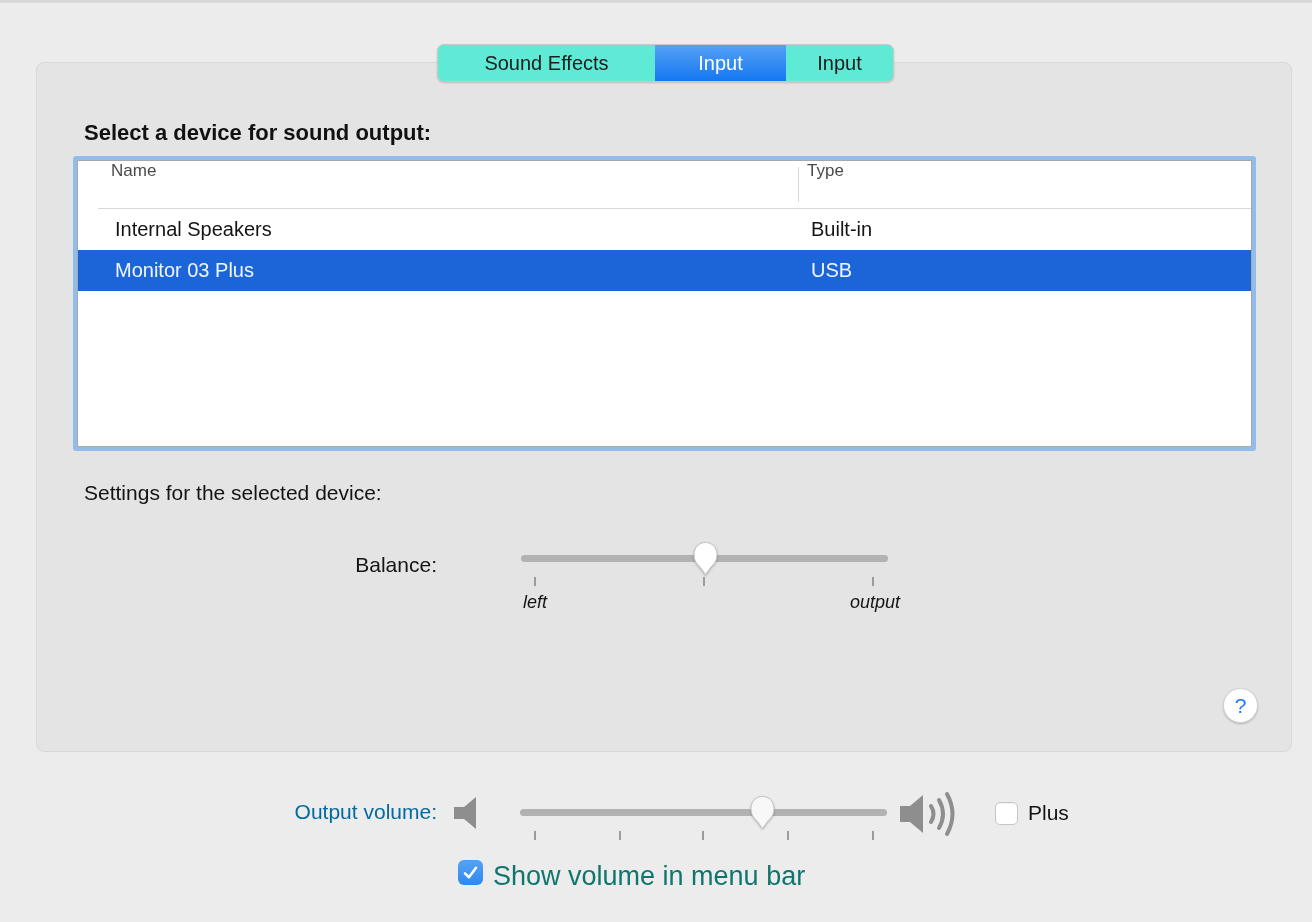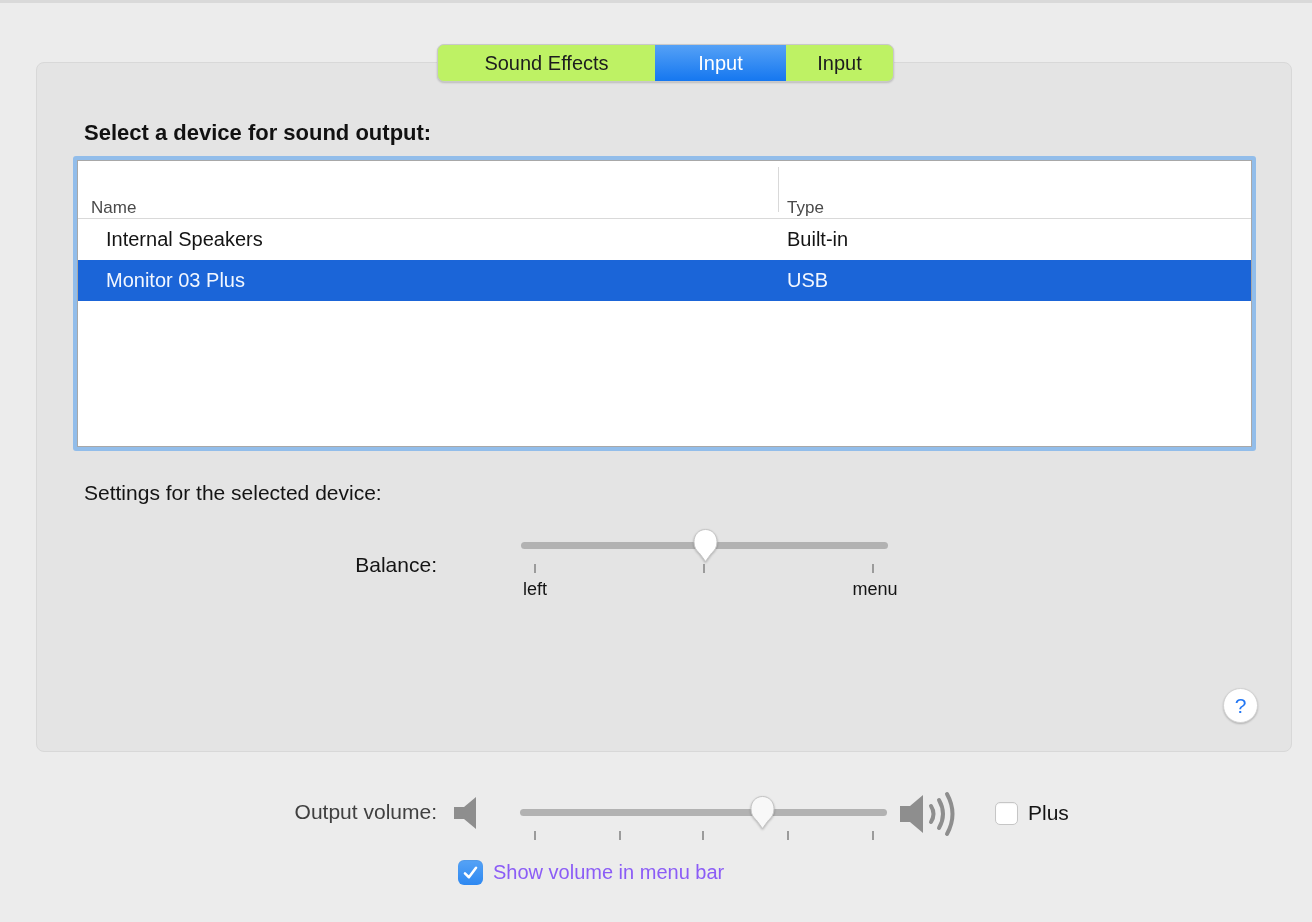--- a/index.html
+++ b/index.html
@@ -20,21 +20,21 @@
     position: absolute; left: 36px; top: 62px; width: 1256px; height: 690px;
     background: #e4e4e4;
     border: 1px solid #d8d8d8;
     border-radius: 8px;
   }
   
   .tabbar {
     position: absolute; top: 44px; left: 437px; height: 38px;
     display: flex; z-index: 5;
     border-radius: 7px;
-    background: #bef264;
+    background: #5eead4;
     border: 1px solid #c9c9c9;
     box-shadow: 0 1px 2px rgba(0,0,0,0.18);
     overflow: hidden;
   }
   .seg {
     height: 100%; display: flex; align-items: center; justify-content: center;
     font-size: 20px; color: #1c1c1e; cursor: default;
   }
   .seg-0 { width: 217px; }
   .seg-1 { width: 131px; }
@@ -55,36 +55,36 @@
     background: #92bdea;
   }
   .table-inner {
     width: 100%; height: 100%;
     background: #ffffff;
     border: 1px solid #a8a8a8;
     position: relative;
     overflow: hidden;
   }
   .thead {
-    position: relative; height: 58px;
+    position: relative; height: 48px;
     border-bottom: 1px solid #d9d9d9;
-    display: flex; align-items: flex-end;
+    display: flex; align-items: flex-start; margin-left: 20px;
   }
   .th { font-size: 17px; color: #4a4a4a; }
   .th-name { padding-left: 13px; width: 700px; }
   .th-type { padding-left: 9px; }
   .col-divider {
     position: absolute; left: 700px; top: 6px; bottom: 6px; width: 1px;
     background: #d9d9d9;
   }
   .trow {
     height: 41px; display: flex; align-items: center;
     font-size: 20px; color: #141414; background: #ffffff;
   }
-  .trow .cell-name { padding-left: 28px; width: 700px; }
+  .trow .cell-name { padding-left: 13px; width: 700px; margin-left: 24px; }
   .trow .cell-type { padding-left: 9px; }
   .trow.selected { background: #1b65d8; color: #f2f7ff; }
   
   .settings-heading {
     position: absolute; left: 84px; top: 481px;
     font-size: 21px; color: #141414;
   }
   .balance-label {
     position: absolute; left: 237px; top: 553px; width: 200px;
     text-align: right; font-size: 21px; color: #141414;
@@ -97,60 +97,60 @@
     border-radius: 3.5px; background: #b2b2b2;
   }
   .slider .tick {
     position: absolute; top: 33px; width: 2px; height: 9px; background: #9b9b9b;
   }
   .slider .thumb {
     position: absolute; top: -4px; margin-left: -13px;
     width: 27px; height: 37px;
     filter: drop-shadow(0 1px 1px rgba(0,0,0,0.25));
   }
-  .slider-balance { left: 521px; top: 531px; width: 367px; }
+  .slider-balance { left: 521px; top: 544px; width: 367px; font-style: italic; }
   .slider-volume  { left: 520px; top: 798px; width: 367px; }
   .tick-label {
     position: absolute; top: 48px; font-size: 18px; color: #141414;
     transform: translateX(-50%); white-space: nowrap;
   }
   
   .help-btn {
     position: absolute; left: 1223px; top: 688px; width: 35px; height: 35px;
     border-radius: 50%;
     background: #ffffff;
     border: 1px solid #d2d2d2;
     box-shadow: 0 1px 2px rgba(0,0,0,0.22);
     display: flex; align-items: center; justify-content: center;
     font-size: 21px; font-weight: 500; color: #2377f4;
   }
   
   .volume-label {
     position: absolute; left: 237px; top: 800px; width: 200px;
-    text-align: right; font-size: 21px; color: #404040;
+    text-align: right; font-size: 21px; color: #0369a1;
   }
   .speaker-small { position: absolute; left: 452px; top: 795px; }
   .speaker-loud  { position: absolute; left: 898px; top: 788px; }
   .checkbox {
     position: absolute; width: 23px; height: 23px; border-radius: 5px;
     background: #ffffff; border: 1px solid #c6c6c6;
     box-shadow: inset 0 1px 1px rgba(0,0,0,0.05);
   }
   .checkbox.checked {
     background: linear-gradient(#56a3f6, #2d88f1);
     border: none;
     display: flex; align-items: center; justify-content: center;
   }
   .cb-mute { left: 995px; top: 802px; }
   .cb-show { left: 458px; top: 860px; width: 25px; height: 25px; border-radius: 6px; }
   .mute-label {
     position: absolute; left: 1028px; top: 801px; font-size: 21px; color: #141414;
   }
   .show-volume-label {
-    position: absolute; left: 493px; top: 861px; font-size: 20px; color: #8b5cf6;
+    position: absolute; left: 493px; top: 861px; font-size: 27px; color: #0f766e;
   }
 </style>
 </head>
 <body>
 
 <div class="top-edge"></div>
 
 <div class="pane"></div>
 
 <div class="tabbar">
@@ -187,21 +187,21 @@
   <div class="track"></div>
   <div class="tick" style="left:13px"></div>
   <div class="tick" style="left:182px"></div>
   <div class="tick" style="left:351px"></div>
   <div class="thumb" style="left: 50%;">
     <svg width="27" height="37" viewBox="0 0 27 37">
       <path d="M13.5 34.5 C12.5 33 8.5 27.5 7.3 26 C3.7 23.2 2 19.6 2 14.8 C2 7.8 6.8 2.5 13.5 2.5 C20.2 2.5 25 7.8 25 14.8 C25 19.6 23.3 23.2 19.7 26 C18.5 27.5 14.5 33 13.5 34.5 Z" fill="#ffffff" stroke="#c4c4c4" stroke-width="1"></path>
     </svg>
   </div>
   <div class="tick-label" style="left:14px">left</div>
-  <div class="tick-label" style="left:354px">menu</div>
+  <div class="tick-label" style="left:354px">output</div>
 </div>
 
 <div class="help-btn">?</div>
 
 <div class="volume-label">Output volume:</div>
 
 <div class="speaker-small">
   <svg width="34" height="36" viewBox="0 0 34 36">
     <path d="M2 12 L12 12 L24 2 L24 34 L12 24 L2 24 Z" fill="#8e8e8e"></path>
   </svg>

